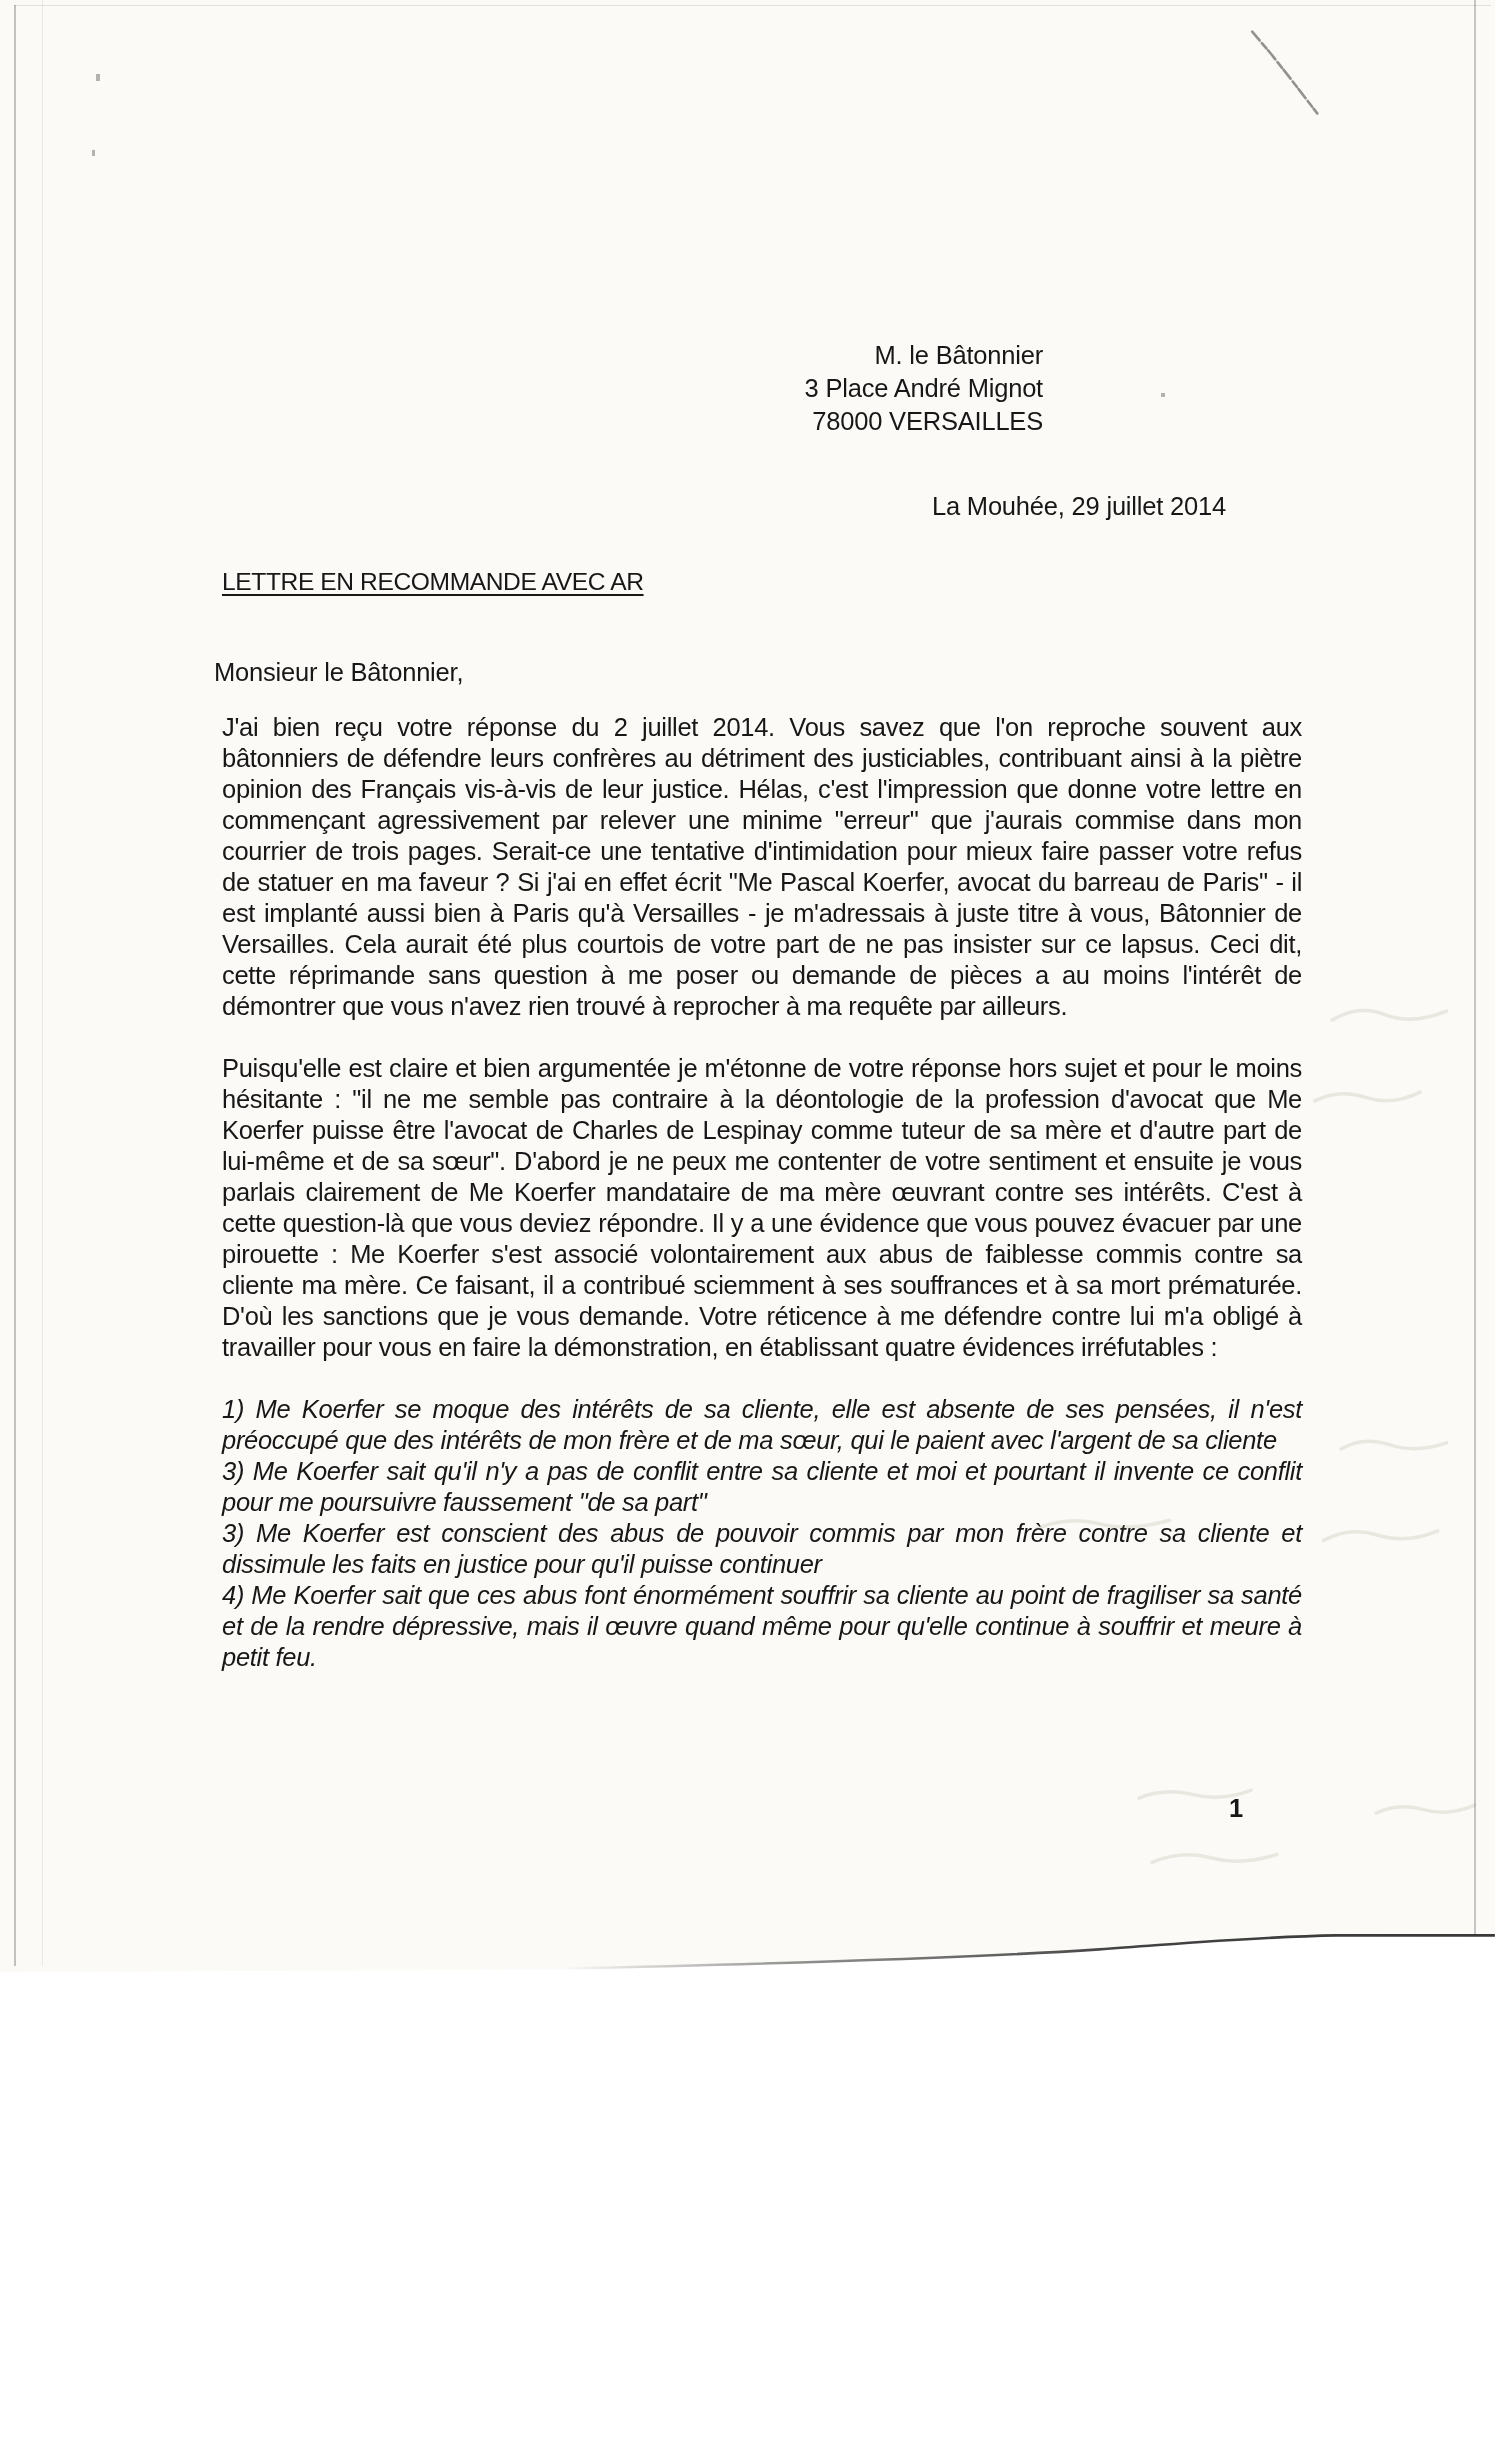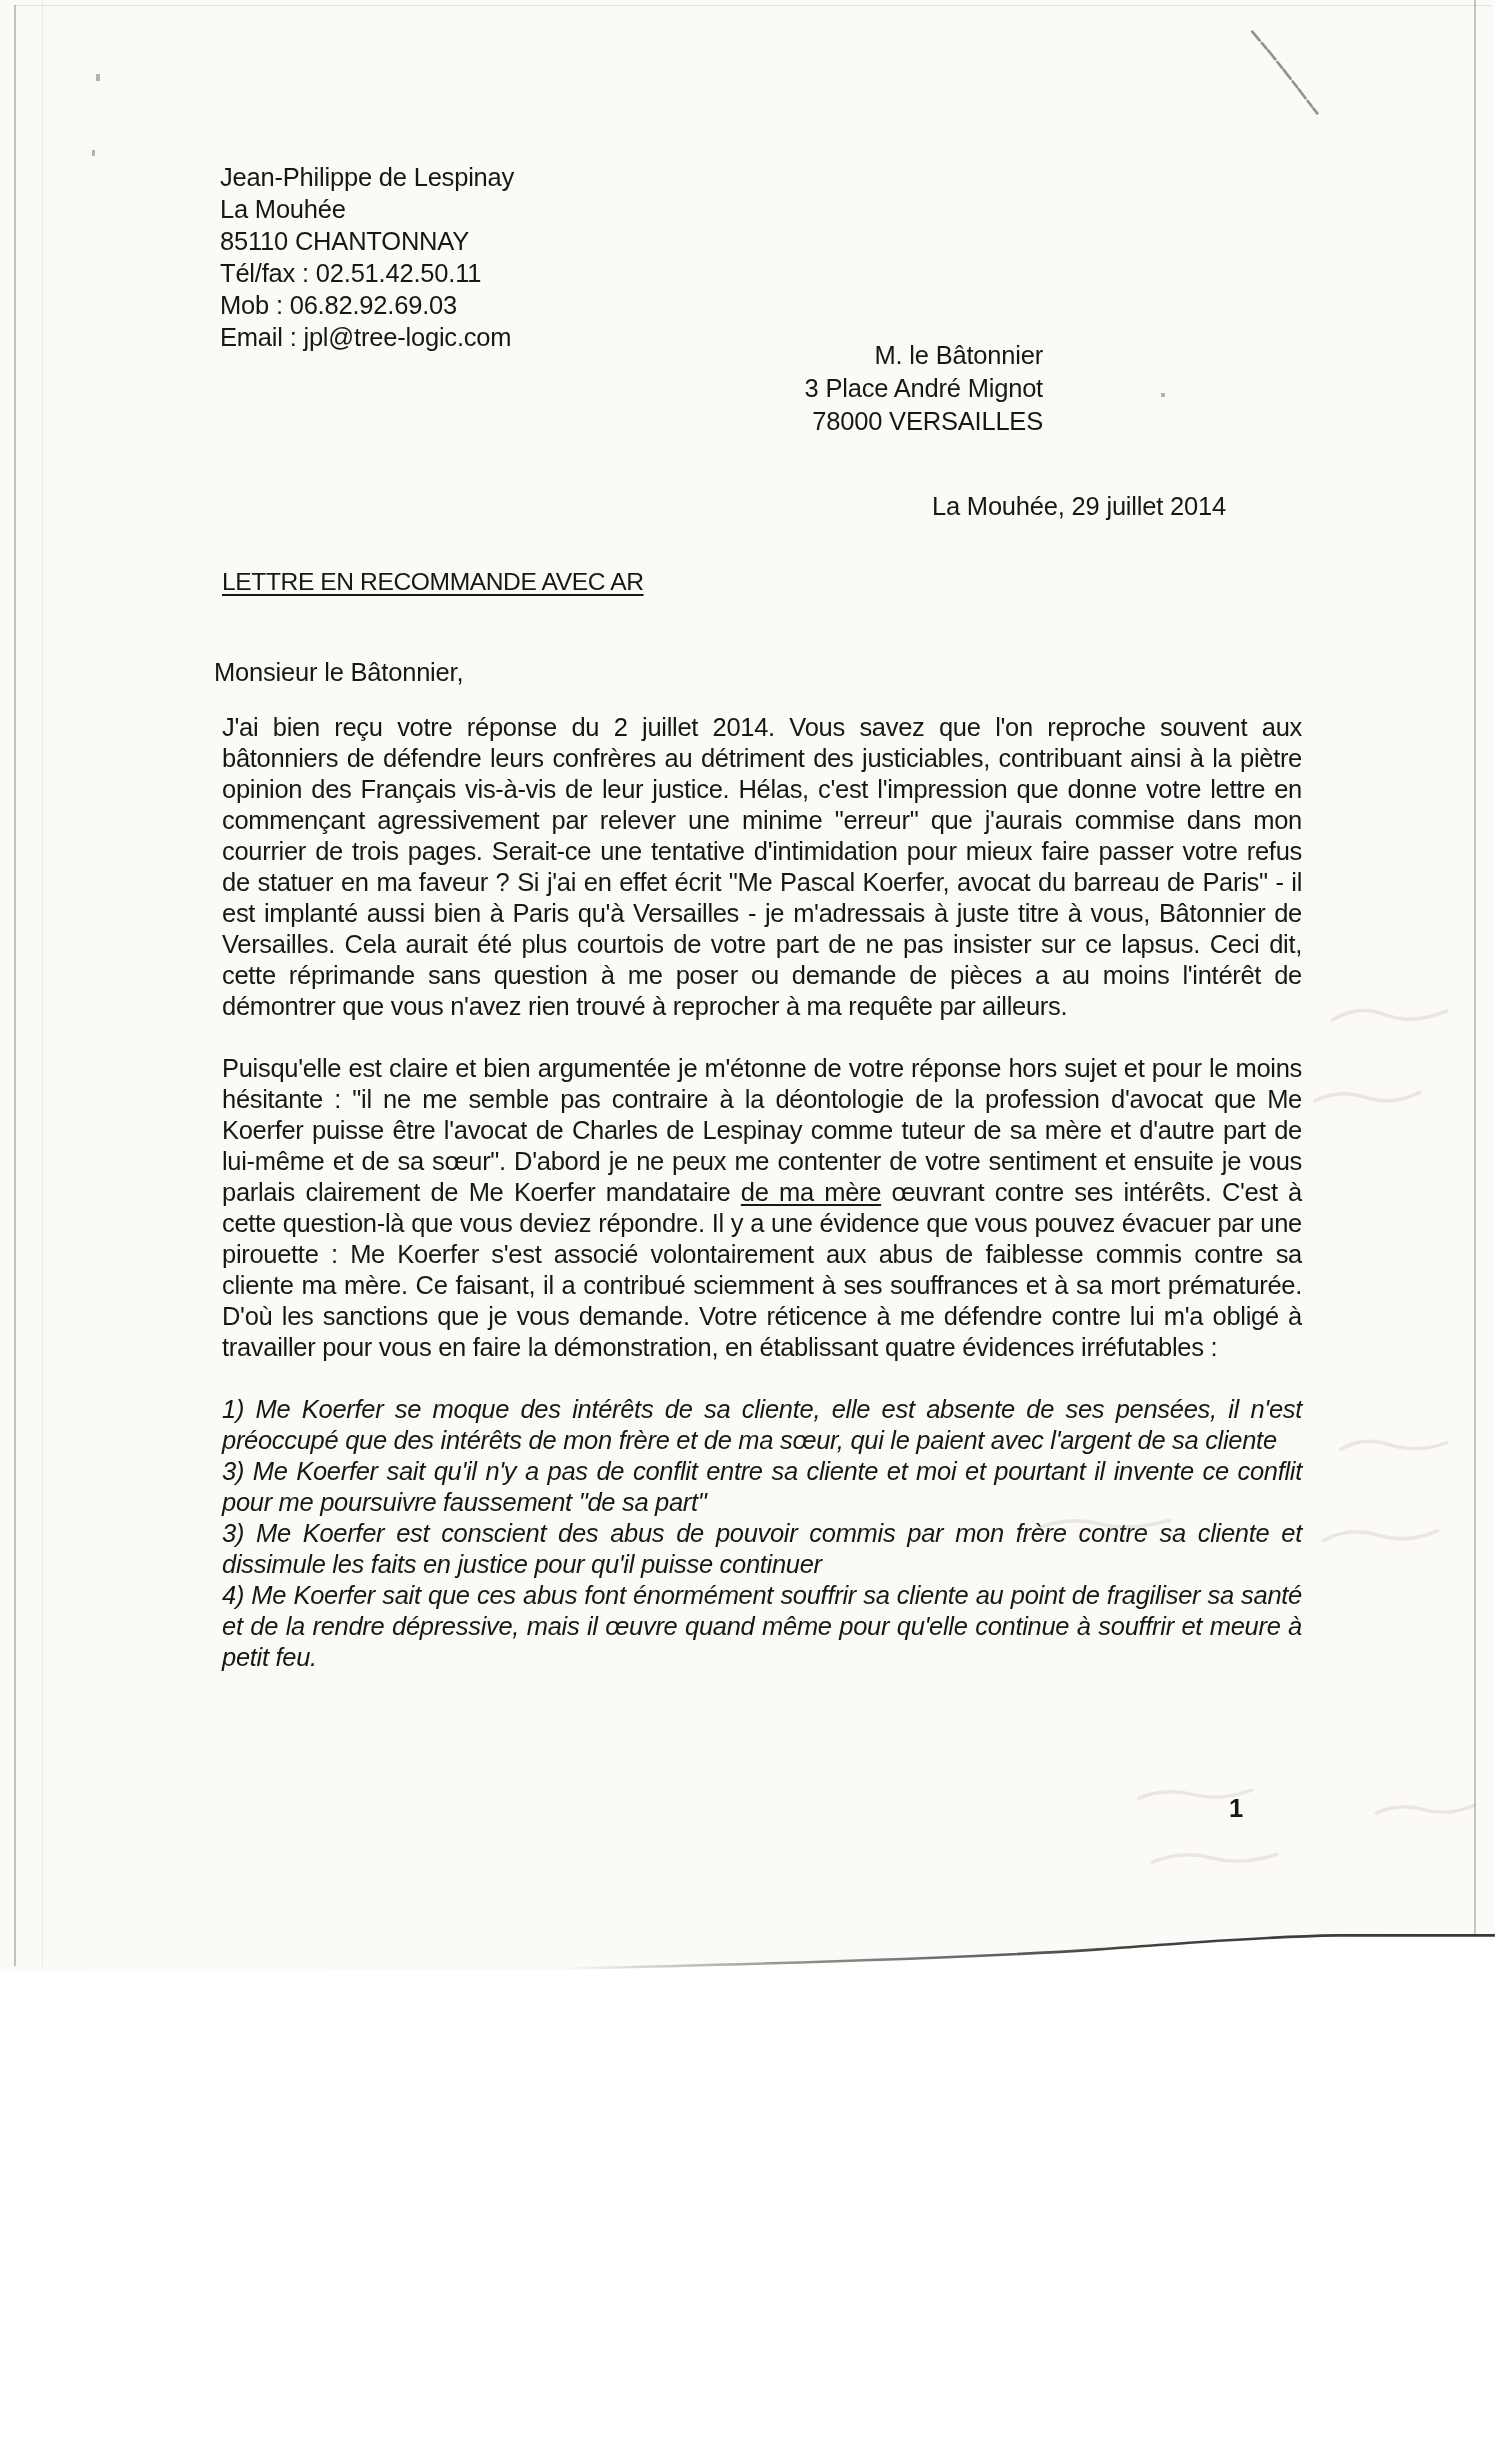--- a/index.html
+++ b/index.html
@@ -17,42 +17,34 @@
 
   .sender{position:absolute;left:220px;top:161px;font-size:25.5px;line-height:32px;letter-spacing:-0.2px;}
   .recipient{position:absolute;left:753px;top:339px;width:290px;text-align:right;font-weight:normal;font-size:25.5px;line-height:33px;letter-spacing:-0.2px;}
   .dateline{position:absolute;left:932px;top:492px;font-size:25.5px;letter-spacing:-0.2px;}
   .subject{position:absolute;left:222px;top:568px;font-size:24.6px;letter-spacing:-0.4px;text-decoration:underline;text-underline-offset:3.5px;text-decoration-thickness:1.8px;}
   .salutation{position:absolute;left:214px;top:658px;font-size:25.5px;letter-spacing:-0.2px;}
   .body{position:absolute;left:222px;top:712px;width:1080px;font-size:25.5px;line-height:31px;text-align:justify;letter-spacing:-0.3px;}
   .para{margin:0 0 31px 0;padding:0;}
   .evidence{font-style:italic;}
   .it{}
-  .un{text-decoration:underline;text-underline-offset:2.6px;}
+  .un{text-underline-offset:2.6px;}
   .pagenum{position:absolute;left:1229px;top:1794px;font-size:25.5px;font-weight:bold;}
   .artifacts{position:absolute;left:0;top:0;width:1495px;height:2462px;pointer-events:none;}
   .speck{position:absolute;background:rgba(90,90,90,0.45);}
 </style>
 </head>
 <body>
 
 <div class="scan">
   <div class="edge-top"></div>
   <div class="edge-left"></div>
   <div class="edge-left2"></div>
   <div class="edge-right"></div>
 
-  <div class="sender">
-      <div>Jean-Philippe de Lespinay</div>
-      <div>La Mouhée</div>
-      <div>85110 CHANTONNAY</div>
-      <div>Tél/fax : 02.51.42.50.11</div>
-      <div>Mob : 06.82.92.69.03</div>
-      <div>Email : jpl@tree-logic.com</div>
-    </div>
 
   <div class="recipient">
       <div>M. le Bâtonnier</div>
       <div>3 Place André Mignot</div>
       <div>78000 VERSAILLES</div>
     </div>
 
   <div class="dateline">La Mouhée, 29 juillet 2014</div>
 
   <div class="subject">LETTRE EN RECOMMANDE AVEC AR</div>

